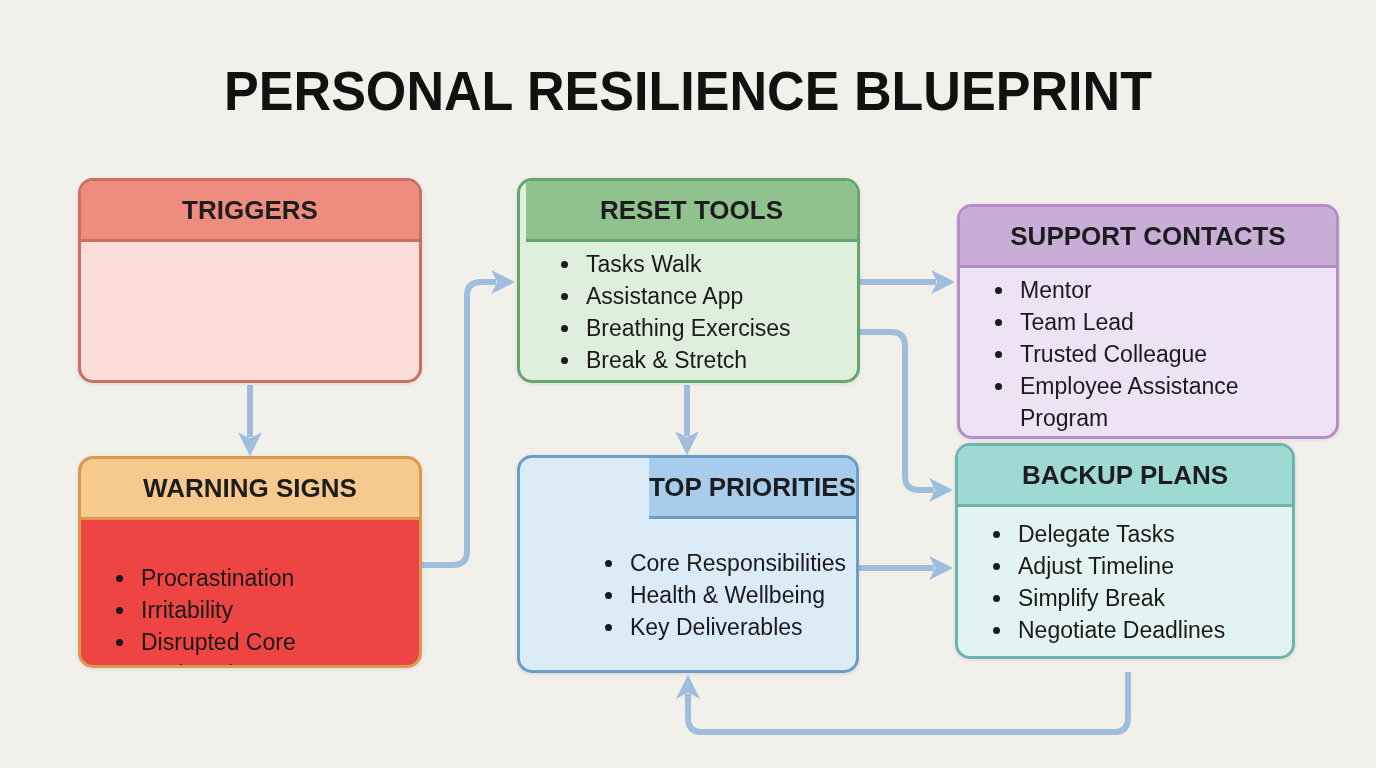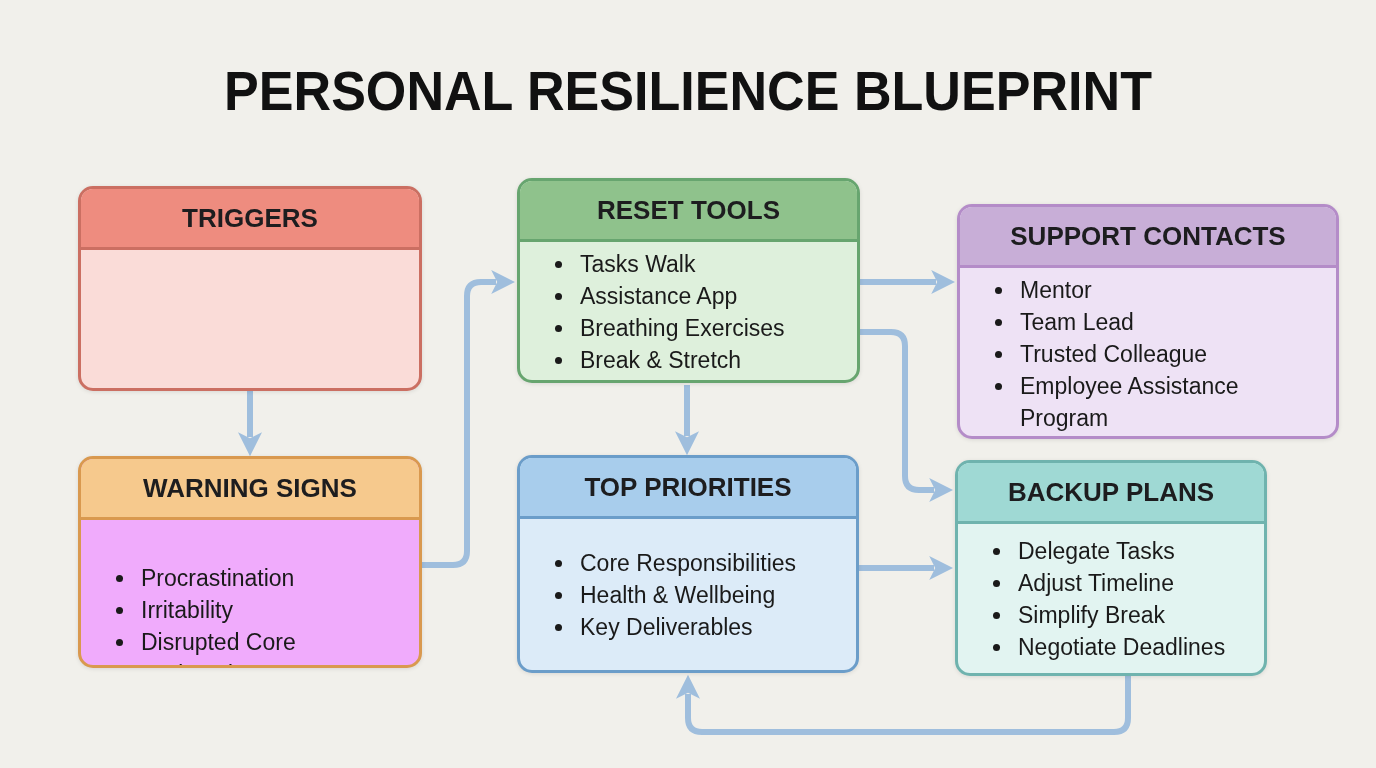--- a/index.html
+++ b/index.html
@@ -70,26 +70,26 @@
     justify-content: center;
     list-style: disc outside;
     font-size: 23px;
     line-height: 32px;
     color: #1a1a1a;
   }
   .card-list li {
     padding-left: 4px;
   }
   
-  #card-triggers        { left: 78px;  top: 178px; width: 344px; height: 205px; margin-top: 8px; }
+  #card-triggers        { left: 78px;  top: 178px; width: 344px; height: 205px; }
   #card-reset-tools     { left: 517px; top: 178px; width: 343px; height: 205px; }
   #card-support-contacts{ left: 957px; top: 180px; width: 382px; height: 235px; margin-top: 24px; }
   #card-warning-signs   { left: 78px;  top: 456px; width: 344px; height: 212px; }
   #card-top-priorities  { left: 517px; top: 455px; width: 342px; height: 218px; }
-  #card-backup-plans    { left: 955px; top: 460px; width: 312px; height: 216px; }
+  #card-backup-plans    { left: 955px; top: 443px; width: 340px; height: 216px; }
 </style>
 </head>
 <body style="background: rgb(241, 240, 235);">
 
 <div class="canvas">
 
   <h1 class="page-title" style="color: rgb(17, 17, 17);">PERSONAL RESILIENCE BLUEPRINT</h1>
 
   <svg class="connectors" width="1376" height="768" viewBox="0 0 1376 768" fill="none" style="color: rgb(159, 190, 221);">
     <defs>
@@ -105,51 +105,51 @@
       <path d="M 860 332 L 891 332 Q 905 332 905 346 L 905 476 Q 905 490 919 490 L 934 490" marker-end="url(#arrowhead)"></path>
       <path d="M 859 568 L 934 568" marker-end="url(#arrowhead)"></path>
       <path d="M 1128 672 L 1128 718 Q 1128 732 1114 732 L 702 732 Q 688 732 688 718 L 688 694" marker-end="url(#arrowhead)"></path>
     </g>
   </svg>
 
   <div class="card" id="card-triggers" style="background: rgb(250, 220, 216); border-color: rgb(203, 111, 98);">
     <div class="card-header" style="background: rgb(238, 140, 127); border-color: rgb(203, 111, 98);">TRIGGERS</div>
   </div>
 
-  <div class="card" id="card-reset-tools" style="background: rgb(222, 240, 220); border-color: rgb(103, 165, 111);">
+  <div class="card" id="card-reset-tools" style="background: rgb(222, 240, 220); border-color: rgb(103, 165, 111); padding-left: 6px;">
     <div class="card-header" style="background: rgb(143, 194, 140); border-color: rgb(103, 165, 111);">RESET TOOLS</div>
     <ul class="card-list">
         <li>Tasks Walk</li>
         <li>Assistance App</li>
         <li>Breathing Exercises</li>
         <li>Break &amp; Stretch</li>
       </ul>
   </div>
 
   <div class="card" id="card-support-contacts" style="background: rgb(238, 226, 245); border-color: rgb(180, 140, 200);">
     <div class="card-header" style="background: rgb(200, 174, 215); border-color: rgb(180, 140, 200);">SUPPORT CONTACTS</div>
     <ul class="card-list">
         <li>Mentor</li>
         <li>Team Lead</li>
         <li>Trusted Colleague</li>
         <li>Employee Assistance Program</li>
       </ul>
   </div>
 
-  <div class="card" id="card-warning-signs" style="background: #f0abfc; border-color: rgb(217, 153, 79); gap: 36px;">
+  <div class="card" id="card-warning-signs" style="background: #ef4444; border-color: rgb(217, 153, 79); gap: 36px;">
     <div class="card-header" style="background: rgb(246, 201, 141); border-color: rgb(217, 153, 79);">WARNING SIGNS</div>
     <ul class="card-list">
         <li>Procrastination</li>
         <li>Irritability</li>
         <li>Disrupted Core</li>
         <li>Reduced Focus</li>
       </ul>
   </div>
 
-  <div class="card" id="card-top-priorities" style="background: rgb(220, 235, 248); border-color: rgb(107, 157, 201);">
+  <div class="card" id="card-top-priorities" style="background: rgb(220, 235, 248); border-color: rgb(107, 157, 201); align-items: flex-end;">
     <div class="card-header" style="background: rgb(168, 205, 236); border-color: rgb(107, 157, 201);">TOP PRIORITIES</div>
     <ul class="card-list">
         <li>Core Responsibilities</li>
         <li>Health &amp; Wellbeing</li>
         <li>Key Deliverables</li>
       </ul>
   </div>
 
   <div class="card" id="card-backup-plans" style="background: rgb(226, 244, 241); border-color: rgb(111, 179, 174);">
     <div class="card-header" style="background: rgb(159, 217, 212); border-color: rgb(111, 179, 174);">BACKUP PLANS</div>

